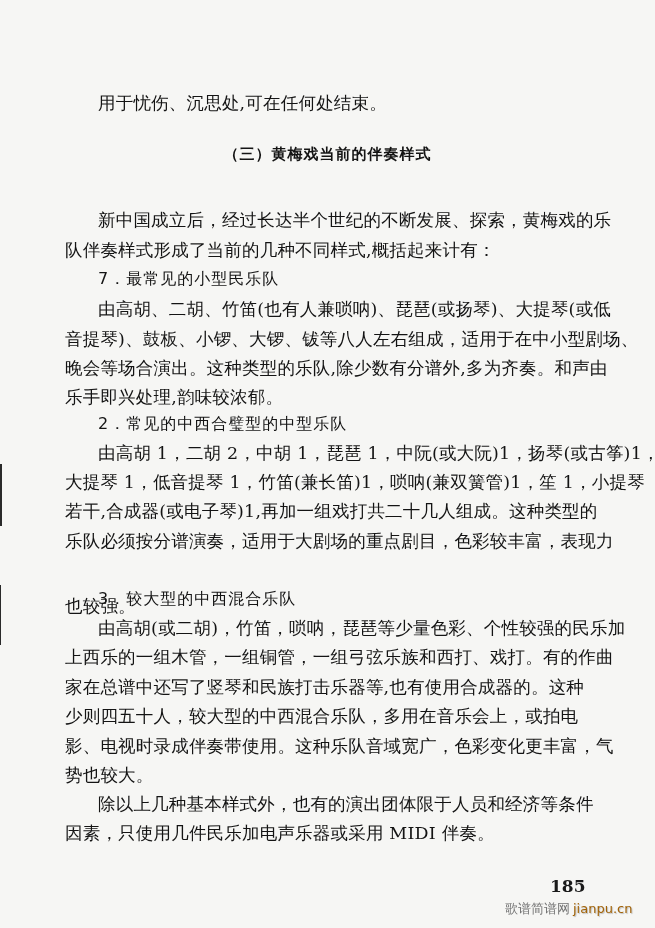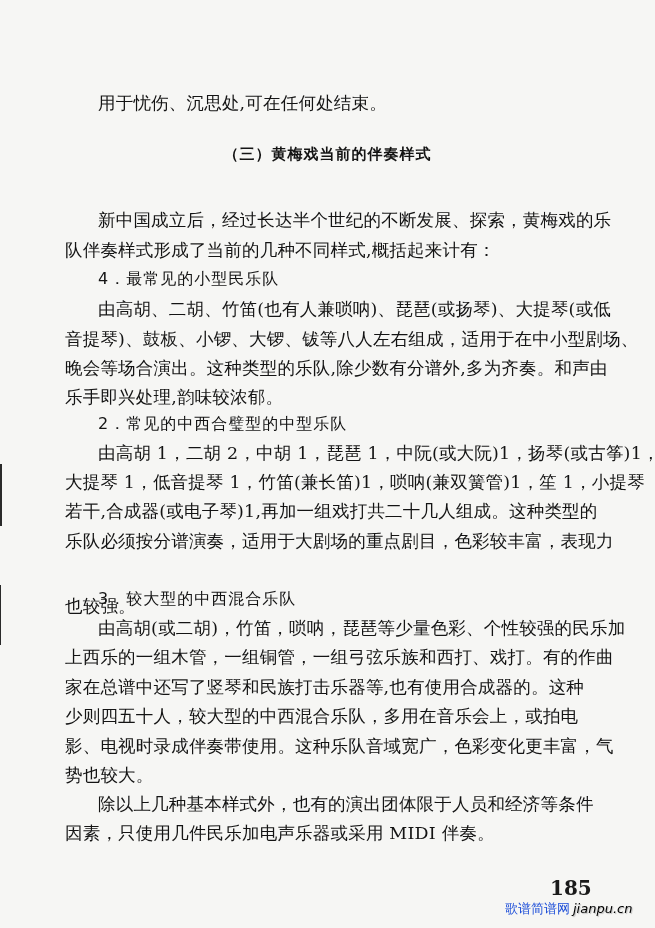--- a/index.html
+++ b/index.html
@@ -51,48 +51,48 @@
       font-weight: bold;
       font-size: 15px;
       letter-spacing: 1px;
     }
     .page-number {
       position: absolute;
       top: 876px;
       left: 550px;
       font-family: "DejaVu Serif", "Liberation Serif", serif;
       font-weight: bold;
-      font-size: 20px;
+      font-size: 17px;
       color: #1a1a1a;
     }
     .watermark {
       position: absolute;
       top: 900px;
       left: 505px;
       font-size: 13px;
       white-space: nowrap;
       font-family: "DejaVu Sans", "Liberation Sans", sans-serif;
     }
-    .watermark .wm-cn { color: #1d4ed8; }
-    .watermark .wm-url { color: #000000; margin-left: 3px; text-shadow: 1px 1px 1px #bbb; font-style: italic; }
+    .watermark .wm-cn { color: #737373; }
+    .watermark .wm-url { color: #a16207; margin-left: 3px; text-shadow: 1px 1px 1px #bbb; }
   </style>
 </head>
 <body>
 
 <div class="page">
   <div class="scan-line" style="top:464px;height:62px;"></div>
   <div class="scan-line" style="top:585px;height:60px;width:1px;"></div>
 
   <div class="line indent" style="top:92px;">用于忧伤、沉思处,可在任何处结束。</div>
 
   <div class="section-title">（三）黄梅戏当前的伴奏样式</div>
 
   <div class="line indent" style="top:209px;">新中国成立后，经过长达半个世纪的不断发展、探索，黄梅戏的乐</div>
   <div class="line" style="top:239px;">队伴奏样式形成了当前的几种不同样式,概括起来计有：</div>
-  <div class="line subhead" style="top:268px;">4．最常见的小型民乐队</div>
+  <div class="line subhead" style="top:268px;">7．最常见的小型民乐队</div>
   <div class="line indent" style="top:298px;">由高胡、二胡、竹笛(也有人兼唢呐)、琵琶(或扬琴)、大提琴(或低</div>
   <div class="line" style="top:328px;">音提琴)、鼓板、小锣、大锣、钹等八人左右组成，适用于在中小型剧场、</div>
   <div class="line" style="top:357px;">晚会等场合演出。这种类型的乐队,除少数有分谱外,多为齐奏。和声由</div>
   <div class="line" style="top:386px;">乐手即兴处理,韵味较浓郁。</div>
   <div class="line subhead" style="top:413px;">2．常见的中西合璧型的中型乐队</div>
   <div class="line indent" style="top:442px;">由高胡 1，二胡 2，中胡 1，琵琶 1，中阮(或大阮)1，扬琴(或古筝)1，</div>
   <div class="line" style="top:471px;">大提琴 1，低音提琴 1，竹笛(兼长笛)1，唢呐(兼双簧管)1，笙 1，小提琴</div>
   <div class="line" style="top:500px;">若干,合成器(或电子琴)1,再加一组戏打共二十几人组成。这种类型的</div>
   <div class="line" style="top:530px;">乐队必须按分谱演奏，适用于大剧场的重点剧目，色彩较丰富，表现力</div>
   <div class="line" style="top:559px;margin-top:36px;">也较强。</div>

